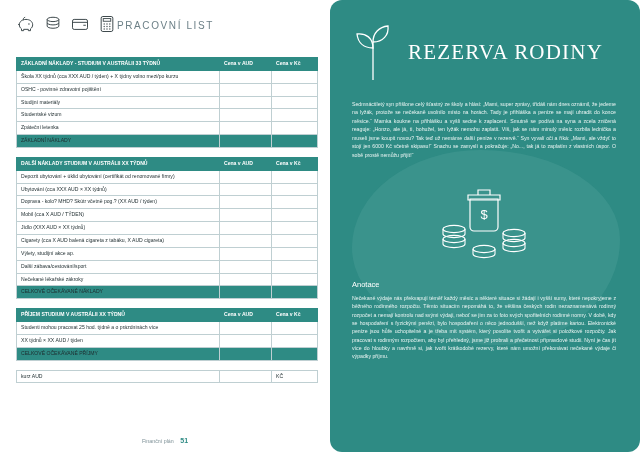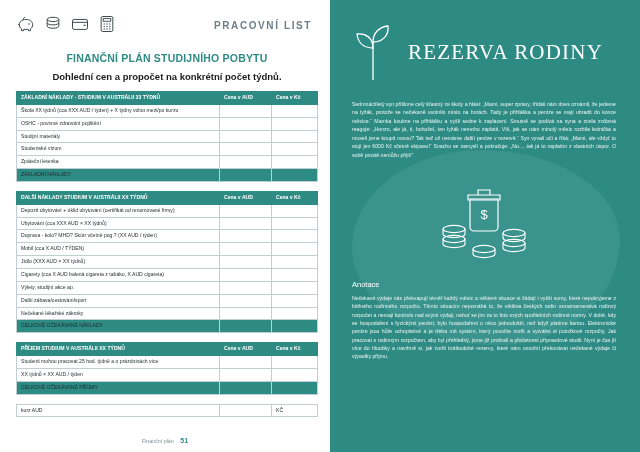--- a/index.html
+++ b/index.html
@@ -13,23 +13,22 @@
 
   
   .left{
     position:relative;
     width:330px;height:452px;
     background:#ffffff;
     box-sizing:border-box;
     padding:14px 12px 10px 16px;
   }
   .left-header{
-    display:flex;align-items:flex-start;justify-content:space-between;
+    display:flex;align-items:flex-start;
     height:34px;
-    font-weight:bold;
   }
   .icon-row{display:flex;gap:7px;align-items:center;}
   .ic{width:20px;height:20px;display:block;}
   .ws-label{
     font-size:10px;letter-spacing:1.6px;color:#6b7f86;
     padding-top:6px;padding-right:6px;
   }
   .title-block{text-align:center;margin-top:4px;}
   .doc-title{
     color:#2e8b84;font-size:10.5px;font-weight:bold;letter-spacing:.2px;
@@ -72,20 +71,21 @@
   }
   .left-footer .pg{color:#2e8b84;font-weight:bold;font-size:7px;margin-left:5px;}
 
   
   .right{
     position:relative;width:310px;height:452px;
     background:#2e8b84;color:#ffffff;
     box-sizing:border-box;
     padding:22px 24px 14px 22px;
     overflow:hidden;
+    border-radius:12px;
   }
   .blob{
     position:absolute;left:22px;top:150px;width:268px;height:195px;
     background:#3f968f;border-radius:48% 52% 45% 55% / 50% 46% 54% 50%;
     opacity:.75;
   }
   .r-head{display:flex;align-items:center;gap:14px;position:relative;z-index:2;}
   .r-title{
     font-size:21px;letter-spacing:1.2px;font-weight:normal;color:#ffffff;
     font-family:"Liberation Serif", serif;
@@ -139,24 +139,20 @@
             <circle cx="12" cy="15" r=".8" fill="#3f4a4d"></circle>
           <circle cx="15.4" cy="15" r=".8" fill="#3f4a4d"></circle>
           <circle cx="8.6" cy="18" r=".8" fill="#3f4a4d"></circle>
             <circle cx="12" cy="18" r=".8" fill="#3f4a4d"></circle>
           <circle cx="15.4" cy="18" r=".8" fill="#3f4a4d"></circle>
         </svg>
       </div>
       <div class="ws-label">PRACOVNÍ LIST</div>
     </div>
 
-    <div class="title-block">
-      <div class="doc-title">FINANČNÍ PLÁN STUDIJNÍHO POBYTU</div>
-      <div class="doc-sub">Dohlední cen a propočet na konkrétní počet týdnů.</div>
-    </div>
 
     <table class="tbl">
       <tbody>
           <tr>
         <th>ZÁKLADNÍ NÁKLADY - STUDIUM V AUSTRÁLII 33 TÝDNŮ</th>
         <th class="c-aud">Cena v AUD</th>
         <th class="c-kc">Cena v Kč</th>
       </tr>
       <tr>
             <td>Škola XX týdnů (cca XXX AUD / týden) + X týdny volno mezi/po kurzu</td>

